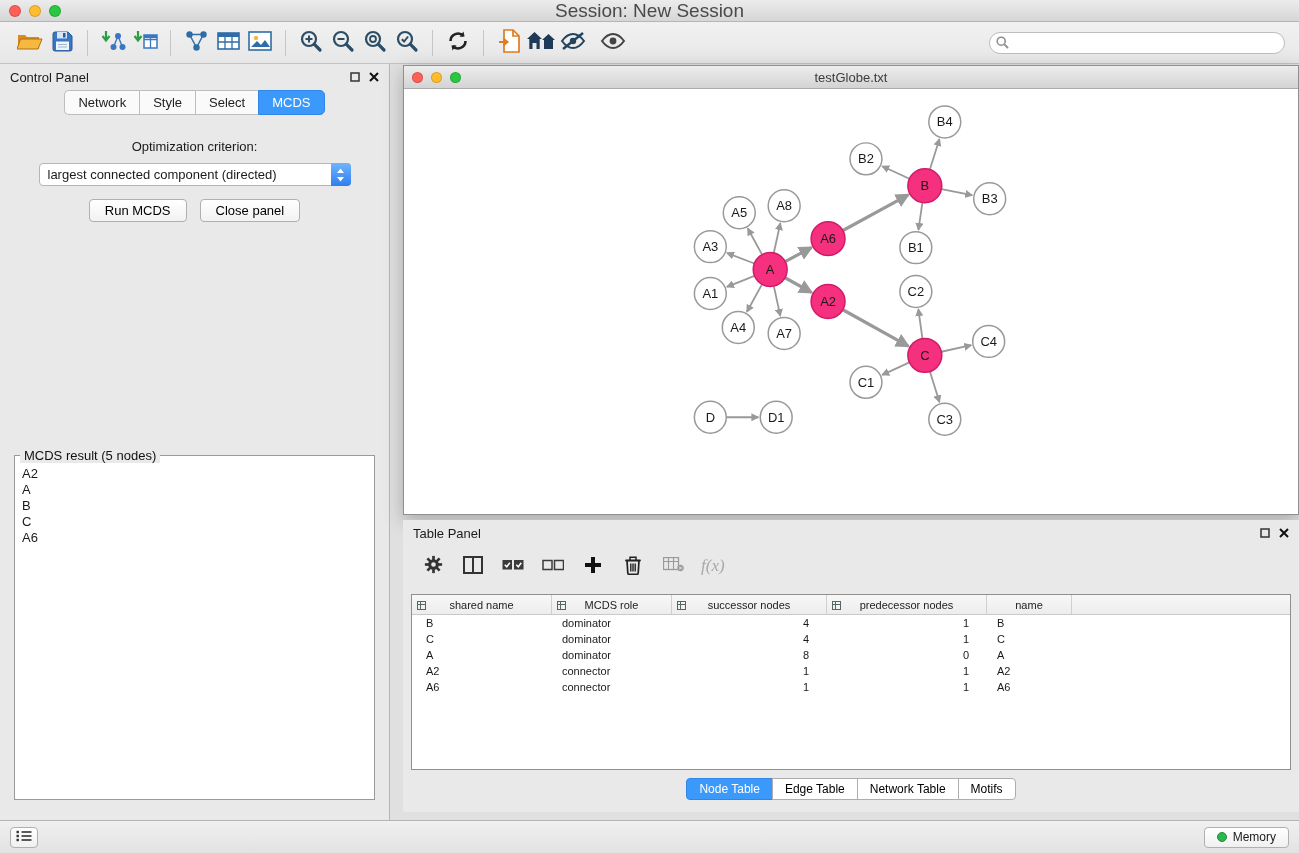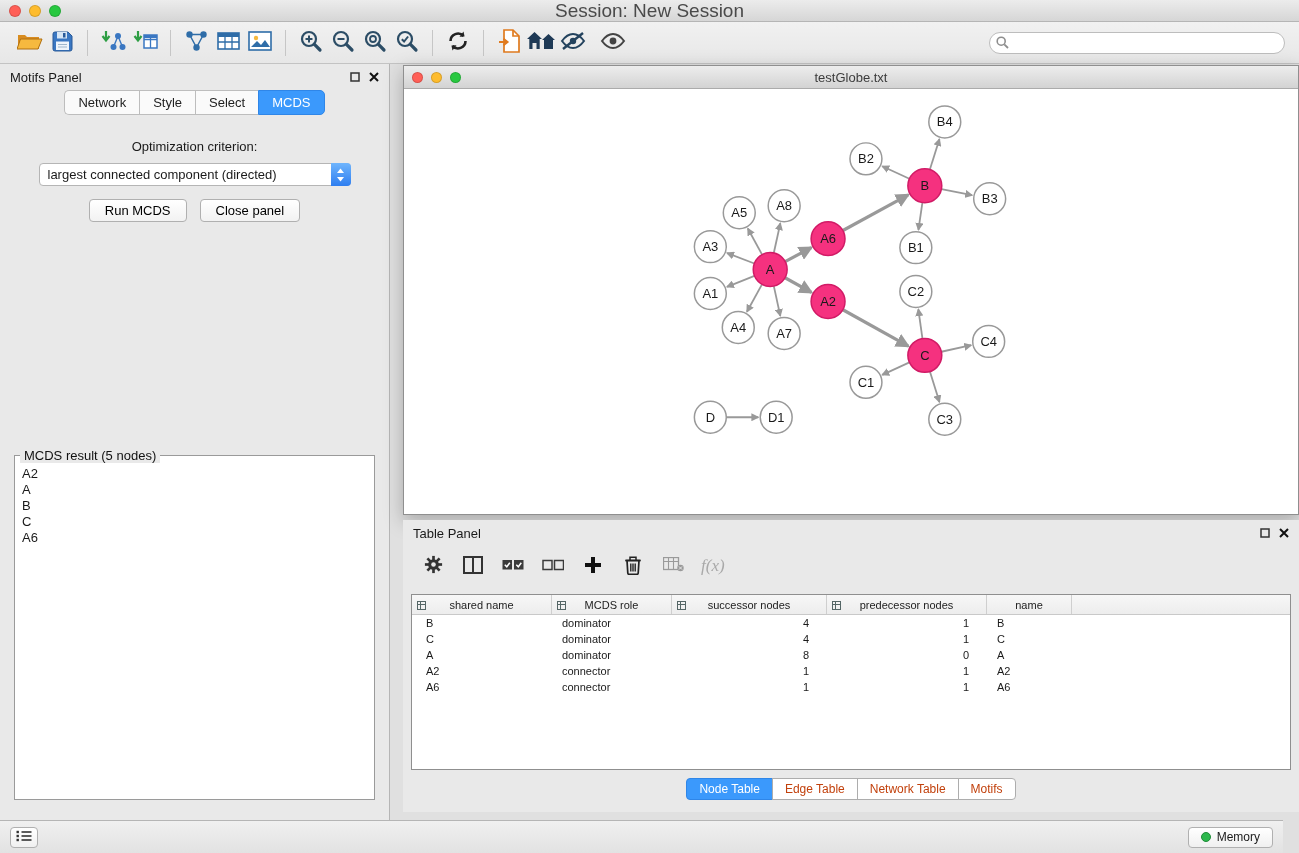--- a/index.html
+++ b/index.html
@@ -119,28 +119,28 @@
   .c0 { width:140px; } .c1 { width:120px; } .c2 { width:155px;align-items:center; } .c3 { width:160px; } .c4 { width:85px; }
   .trow { display:flex; height:16px; align-items:center; }
   .tcell { font-size:11px; flex:none; white-space:nowrap; overflow:hidden; }
   .tcell.c0 { padding-left:14px; }
   .tcell.c1 { padding-left:10px; }
   .tcell.c2, .tcell.c3 { text-align:right; padding-right:18px; }
   .tcell.c4 { padding-left:10px; }
   .tp-tabs { position:absolute; bottom:12px; left:0; width:100%; display:flex; justify-content:center; }
   .tp-tab {
     font-size:12px; padding:3px 12px; background:#fff; border:1px solid #adadad;
-    margin-left:-1px; color:#c2410c;
+    margin-left:-1px; color:#000000;
   }
   .tp-tab:first-child { border-radius:4px 0 0 4px; margin-left:0; }
   .tp-tab:last-child { border-radius:0 4px 4px 0; }
   .tp-tab.active { background:#3b99fc; border-color:#2f86e8; color:#fff; }
   
   .status-bar {
-    position:absolute; left:0; right:16px; bottom:0; height:33px;
+    position:absolute; left:0; right:0; bottom:0; height:33px;
     background:linear-gradient(#f0f0f0,#e2e2e2); border-top:1px solid #b5b5b5;
     display:flex; align-items:center; padding:0 10px;
   }
   .sb-btn {
     width:28px; height:21px; background:linear-gradient(#fff,#f0f0f0);
     border:1px solid #b0b0b0; border-radius:4px;
     display:flex; align-items:center; justify-content:center;
   }
   .memory-btn {
     margin-left:auto; height:21px; display:flex; align-items:center; gap:6px;
@@ -325,21 +325,21 @@
           <circle cx="5.2" cy="5.2" r="4" fill="none" stroke="#8e8e8e" stroke-width="1.6"></circle>
           <line x1="8.3" y1="8.3" x2="12" y2="12" stroke="#8e8e8e" stroke-width="1.8"></line>
         </svg>
     </span>
     <input class="search-input" type="text" placeholder="" style="">
   </div>
 </div>
 
 <div class="control-panel">
   <div class="panel-head">
-    <span>Motifs Panel</span>
+    <span>Control Panel</span>
     <span class="panel-head-controls">
       <span><svg width="10" height="10">
             <rect x="1" y="1" width="8" height="8" fill="none" stroke="#333" stroke-width="1.5"></rect>
           </svg></span>
       <span><svg width="10" height="10">
             <path d="M1 1L9 9M9 1L1 9" stroke="#111" stroke-width="2"></path>
           </svg></span>
     </span>
   </div>
   <div class="cp-tabs">

